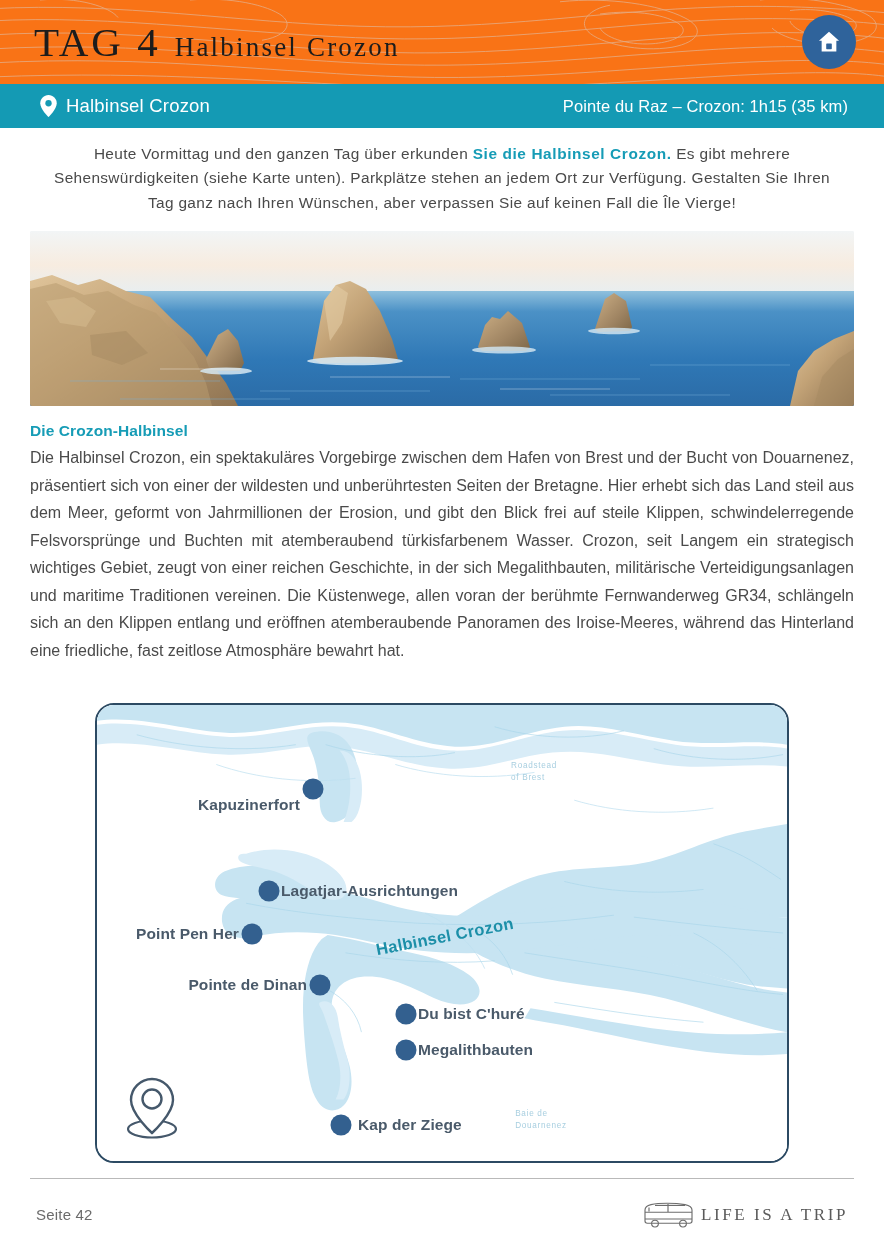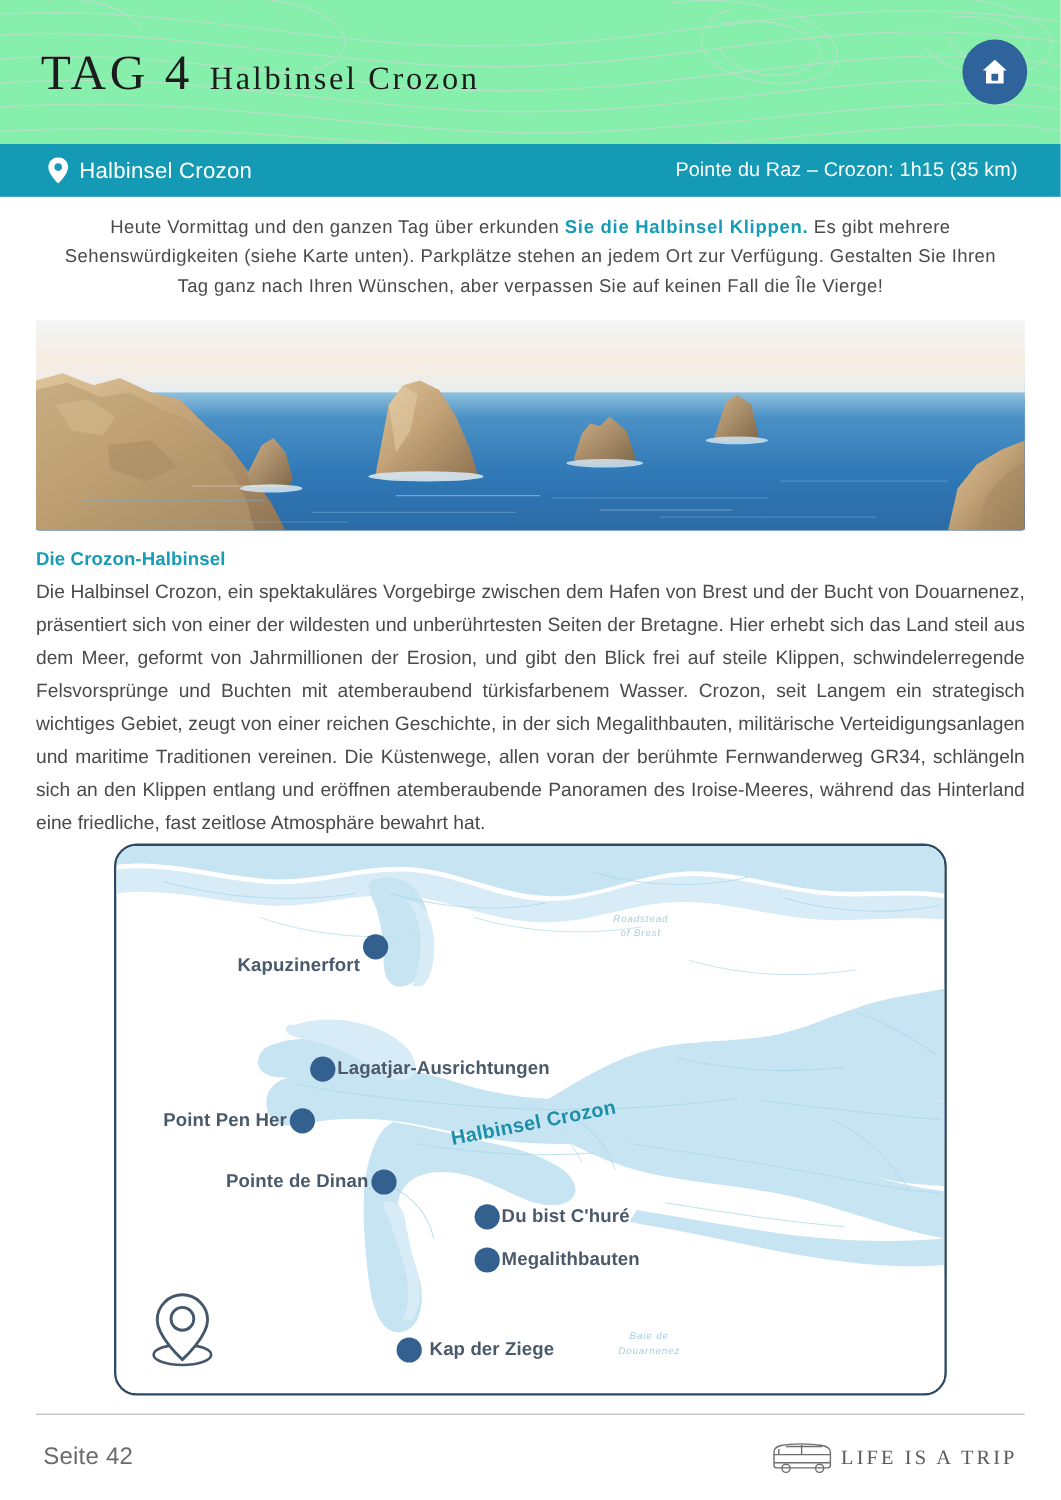--- a/index.html
+++ b/index.html
@@ -13,22 +13,22 @@
     color: #444444;
     overflow: hidden;
     position: relative;
   }
 
   .page { position: relative; width: 884px; height: 1250px; background:#fff; }
 
   
   .header {
     position: relative;
-    height: 120px;
-    background: #86efac;
+    height: 84px;
+    background: #f97316;
     overflow: hidden;
   }
   .topo {
     position: absolute;
     inset: 0;
     width: 100%;
     height: 100%;
     opacity: .55;
   }
   .header-inner {
@@ -164,42 +164,41 @@
     font-size: 16.5px;
     font-weight: bold;
     color: #1c8fa8;
     white-space: nowrap;
     transform: rotate(-11deg);
     letter-spacing: .3px;
   }
   .faint-label {
     position: absolute;
     font-size: 8.2px;
-    font-style: italic;
     color: #a8cfe0;
-    text-align: center;
+    text-align: left;
     line-height: 1.45;
     letter-spacing: .7px;
     white-space: pre-line;
   }
   .pin-logo { position: absolute; left: 22px; bottom: 18px; }
 
   
   .footer {
     position: absolute;
     left: 0; right: 0; bottom: 0;
     height: 72px;
     border-top: 1px solid #b9b9b9;
     margin: 0 30px;
     display: flex;
     align-items: center;
     justify-content: space-between;
     padding: 0 6px;
   }
-  .page-num { font-size: 20px; color: #6b6b6b; letter-spacing: .2px; }
+  .page-num { font-size: 15px; color: #6b6b6b; letter-spacing: .2px; }
   .brand { display: flex; align-items: center; gap: 4px; }
   .brand-text {
     font-family: "Liberation Serif", serif;
     font-size: 17px;
     letter-spacing: 2.6px;
     color: #5a5a5a;
   }
 </style>
 </head>
 <body>
@@ -244,21 +243,21 @@
       <svg width="17" height="22" viewBox="0 0 24 32">
         <path d="M12 0C5.4 0 0 5.4 0 12c0 8.8 12 20 12 20s12-11.2 12-20C24 5.4 18.6 0 12 0z" fill="#ffffff"></path>
         <circle cx="12" cy="12" r="4.6" fill="#149ab4"></circle>
       </svg>
       <span class="label">Halbinsel Crozon</span>
     </div>
     <div class="teal-right">Pointe du Raz – Crozon: 1h15 (35 km)</div>
   </div>
 
   <div class="intro">
-    <span>Heute Vormittag und den ganzen Tag über erkunden </span><b>Sie die Halbinsel Klippen.</b><span> Es gibt mehrere Sehenswürdigkeiten (siehe Karte unten). Parkplätze stehen an jedem Ort zur Verfügung. Gestalten Sie Ihren Tag ganz nach Ihren Wünschen, aber verpassen Sie auf keinen Fall die Île Vierge!</span>
+    <span>Heute Vormittag und den ganzen Tag über erkunden </span><b>Sie die Halbinsel Crozon.</b><span> Es gibt mehrere Sehenswürdigkeiten (siehe Karte unten). Parkplätze stehen an jedem Ort zur Verfügung. Gestalten Sie Ihren Tag ganz nach Ihren Wünschen, aber verpassen Sie auf keinen Fall die Île Vierge!</span>
   </div>
 
   <div class="photo">
     <svg viewBox="0 0 824 175" preserveAspectRatio="none">
       <defs>
         <linearGradient id="sky" x1="0" y1="0" x2="0" y2="1">
           <stop offset="0%" stop-color="#f2f5f6"></stop>
           <stop offset="55%" stop-color="#f7ece0"></stop>
           <stop offset="100%" stop-color="#e8eef0"></stop>
         </linearGradient>

